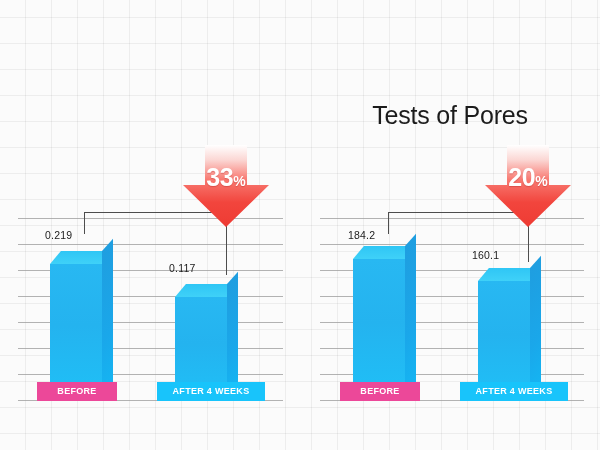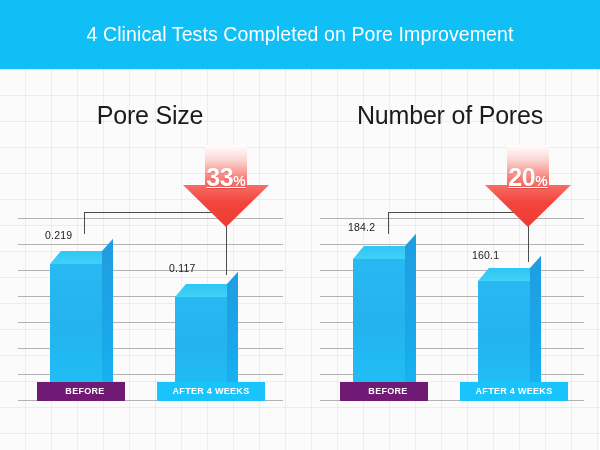--- a/index.html
+++ b/index.html
@@ -73,47 +73,42 @@
   .conn.h{height:1px;}
   .conn.v{width:1px;}
 
   
   .arrow{position:absolute;width:86px;height:86px;}
   .arrow svg{display:block;width:86px;height:86px;}
   .arrow-pct{
     position:absolute;left:0;top:20px;width:86px;text-align:center;
     color:#ffffff;font-weight:bold;white-space:nowrap;line-height:1;
     text-shadow:0 1px 1px rgba(170,30,30,.35);
-    text-decoration:underline;
   }
   .arrow-pct .num{font-size:25px;letter-spacing:-.5px;}
   .arrow-pct .sym{font-size:14px;}
 
   
   .badge{
     position:absolute;height:19px;line-height:19px;text-align:center;
     font-size:9px;font-weight:bold;color:#ffffff;letter-spacing:.3px;
   }
-  .badge.before{background:#701a75;padding-left:8px;}
+  .badge.before{background:#ec4899;}
   .badge.after{background:#18c4fb;}
 </style>
 </head>
 <body>
 
 <div id="root">
 
   <div class="grid-bg"></div>
 
-  <div class="banner">
-    <div class="banner-title">4 Clinical Tests Completed on Pore Improvement</div>
-  </div>
 
   <div class="panel left">
 
-    <div class="panel-title">Pore Size</div>
 
     <div class="rules">
       <div class="rule" style="top:0px;"></div>
       <div class="rule" style="top:26px;"></div>
       <div class="rule" style="top:52px;"></div>
       <div class="rule" style="top:78px;"></div>
       <div class="rule" style="top:104px;"></div>
       <div class="rule" style="top:130px;"></div>
       <div class="rule" style="top:156px;"></div>
       <div class="rule" style="top:182px;"></div>
@@ -154,21 +149,21 @@
       <div class="side" style="top:0;height:117px;"></div>
       <div class="front" style="top:13px;height:104px;"></div>
     </div>
 
     <div class="badge before" style="left:37px;top:313px;width:80px;">BEFORE</div>
     <div class="badge after" style="left:157px;top:313px;width:108px;">AFTER 4 WEEKS</div>
   </div>
 
   <div class="panel right">
 
-    <div class="panel-title">Number of Pores</div>
+    <div class="panel-title">Tests of Pores</div>
 
     <div class="rules" style="left:20px;top:149px;width:264px;">
       <div class="rule" style="top:0px;"></div>
       <div class="rule" style="top:26px;"></div>
       <div class="rule" style="top:52px;"></div>
       <div class="rule" style="top:78px;"></div>
       <div class="rule" style="top:104px;"></div>
       <div class="rule" style="top:130px;"></div>
       <div class="rule" style="top:156px;"></div>
       <div class="rule" style="top:182px;"></div>
@@ -189,21 +184,21 @@
             <stop offset="100%" stop-color="#ee3b33"></stop>
           </linearGradient>
         </defs>
         <path d="M22,0 L64,0 L64,40 L86,40 L43,82 L0,40 L22,40 Z" fill="url(#ag2)"></path>
       </svg>
       <div class="arrow-pct">
         <span class="num">20</span><span class="sym">%</span>
       </div>
     </div>
 
-    <div class="value-label" style="left:48px;top:152px;">184.2</div>
+    <div class="value-label" style="left:48px;top:160px;">184.2</div>
     <div class="bar" style="left:53px;top:177px;width:52px;height:155px;">
       <div class="top" style="top:0;"></div>
       <div class="side" style="top:0;height:155px;"></div>
       <div class="front" style="top:13px;height:142px;"></div>
     </div>
 
     <div class="value-label" style="left:172px;top:180px;">160.1</div>
     <div class="bar" style="left:178px;top:199px;width:52px;height:133px;">
       <div class="top" style="top:0;"></div>
       <div class="side" style="top:0;height:133px;"></div>

